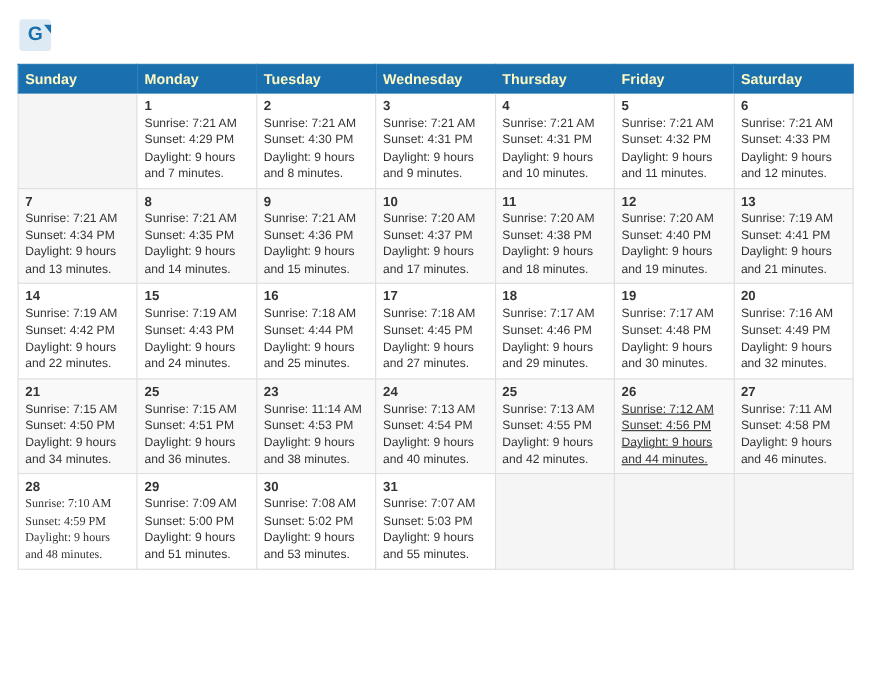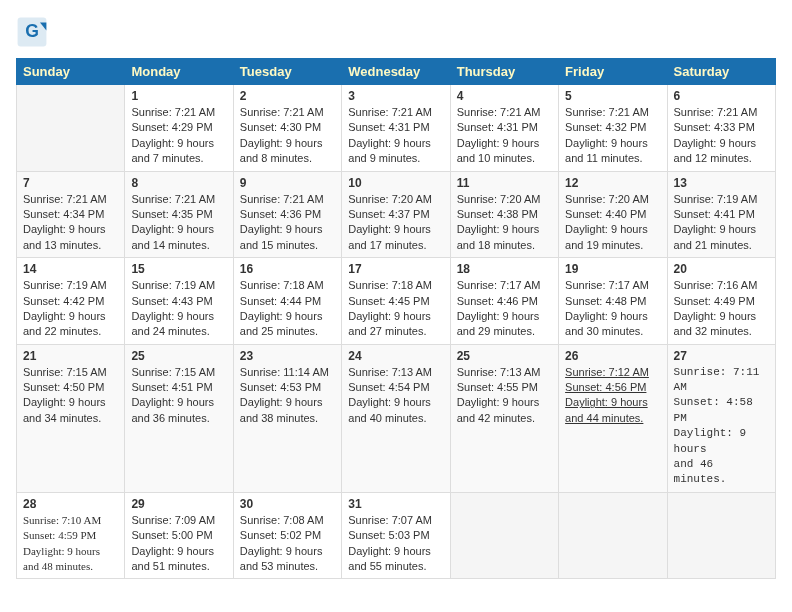--- a/index.html
+++ b/index.html
@@ -319,21 +319,21 @@
           </td>
           <td>
             <span class="day-number">26</span>
             <div class="day-info" style="white-space: pre-line; text-decoration: underline;">Sunrise: 7:12 AM
 Sunset: 4:56 PM
 Daylight: 9 hours
 and 44 minutes.</div>
           </td>
           <td>
             <span class="day-number">27</span>
-            <div class="day-info" style="white-space: pre-line; font-family: Liberation Mono, monospace;">Sunrise: 7:11 AM
+            <div class="day-info" style="white-space: pre-line;">Sunrise: 7:11 AM
 Sunset: 4:58 PM
 Daylight: 9 hours
 and 46 minutes.</div>
           </td>
         </tr>
         <tr>
           <td>
             <span class="day-number">28</span>
             <div class="day-info" style="white-space: pre-line; font-family: Liberation Serif, serif;">Sunrise: 7:10 AM
 Sunset: 4:59 PM

